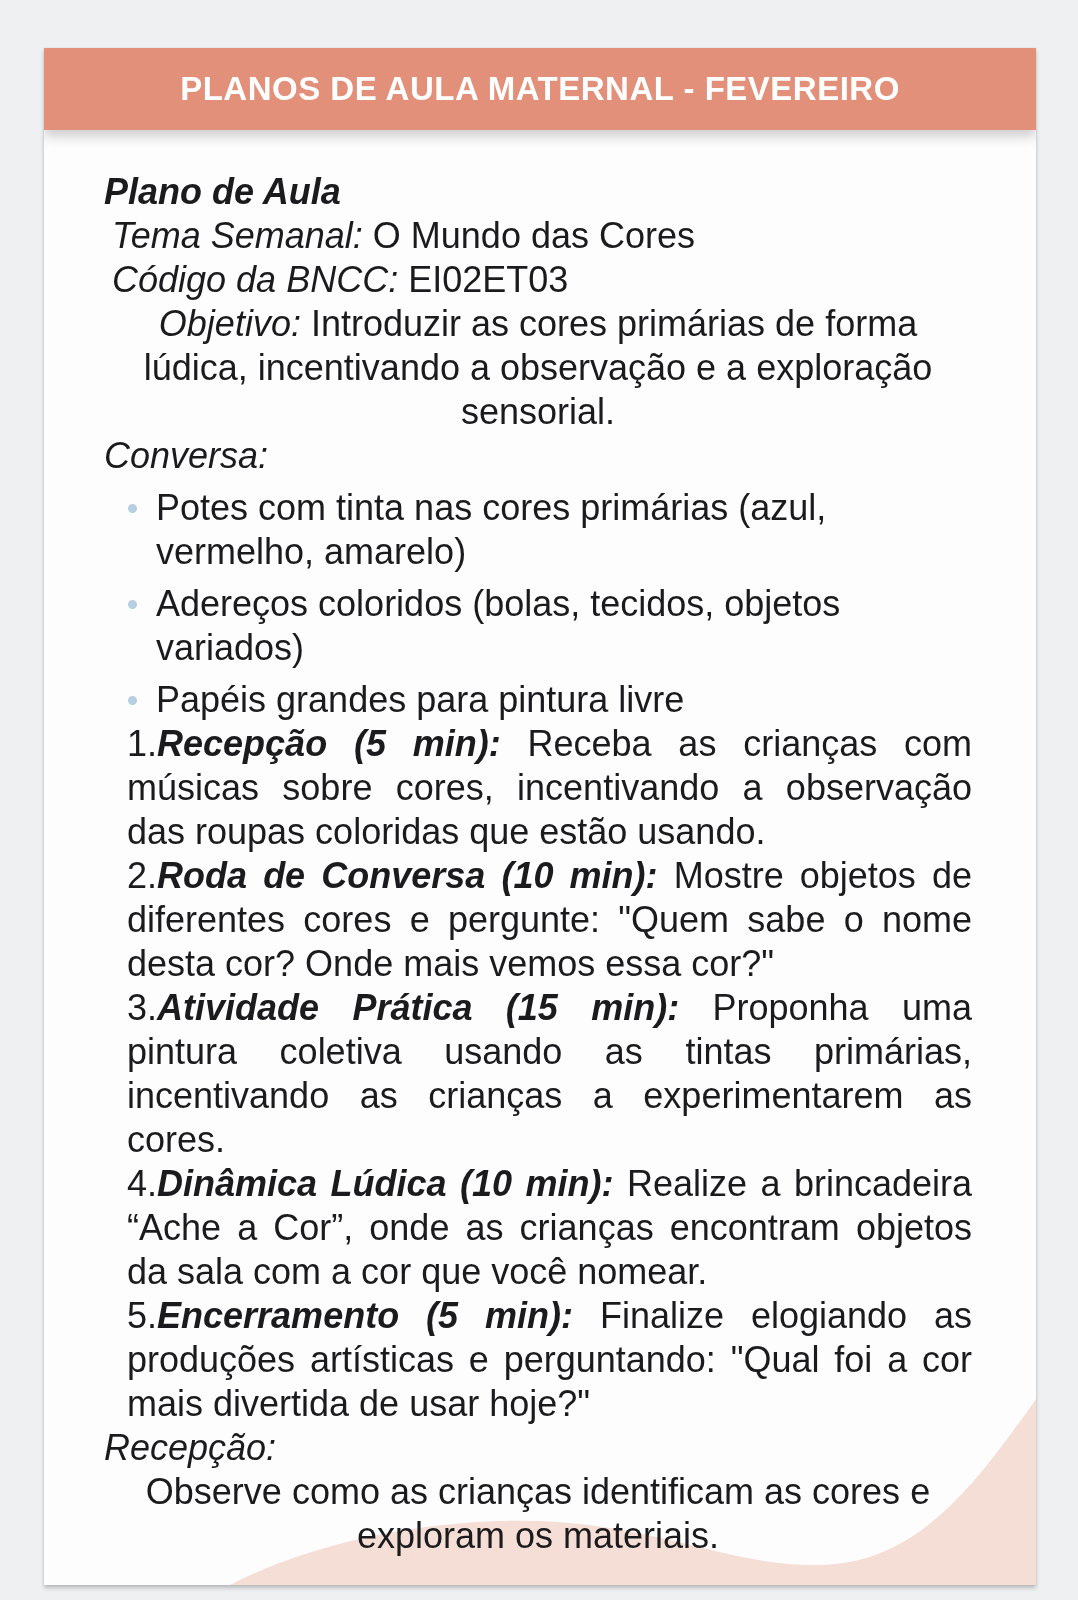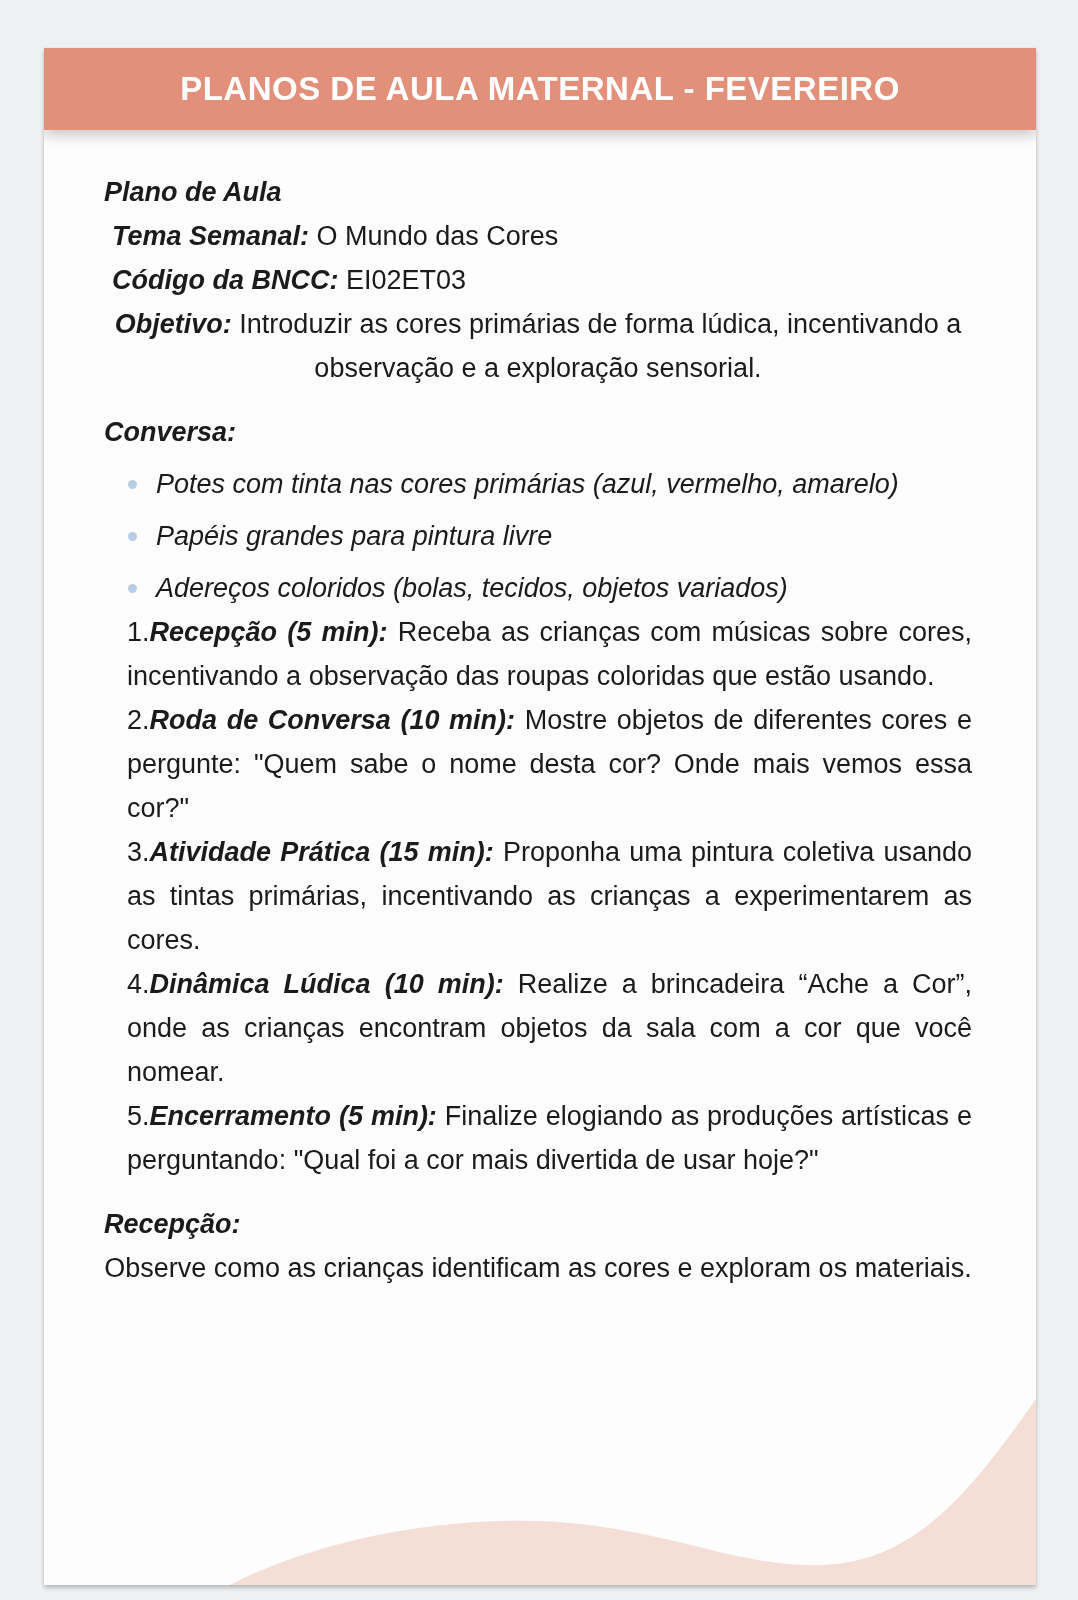--- a/index.html
+++ b/index.html
@@ -38,40 +38,40 @@
     color:var(--header-text);
     font-size:33px;
     font-weight:700;
     letter-spacing:0.5px;
     white-space:nowrap;
     text-align:center;
   }
   .body-text{
     position:relative; z-index:2;
     padding:40px 64px 0 60px;
-    font-size:27px;
+    font-size:36px;
     line-height:44px;
   }
-  .lbl{font-weight:700;font-style:italic;margin-top:20px;}
+  .lbl{font-weight:400;font-style:italic;}
   .plan-heading{font-weight:700;font-style:italic;}
   .field-row{padding-left:8px;}
   .para{text-align:center;}
   .bullets{margin:0;}
   .bullet-item{
     display:flex;
     margin-top:8px;
     padding-left:24px;
   }
   .bullet-dot{
     flex:0 0 auto;
     width:9px;height:9px;border-radius:50%;
     background:var(--bullet);
     margin:18px 19px 0 0;
   }
-  .bullet-text{flex:1 1 auto;font-style:italic;}
+  .bullet-text{flex:1 1 auto;}
   .step{
     margin-left:23px;
     text-align:justify;
   }
   .step .num{font-weight:400;}
   .step .lead{font-weight:700;font-style:italic;}
   .wave{
     position:absolute;
     left:0; bottom:0;
     width:992px; height:210px;
@@ -100,25 +100,25 @@
 
     <div class="lbl">Conversa:</div>
 
     <div class="bullets">
       <div class="bullet-item">
         <span class="bullet-dot"></span>
         <span class="bullet-text">Potes com tinta nas cores primárias (azul, vermelho, amarelo)</span>
       </div>
       <div class="bullet-item">
         <span class="bullet-dot"></span>
-        <span class="bullet-text">Papéis grandes para pintura livre</span>
+        <span class="bullet-text">Adereços coloridos (bolas, tecidos, objetos variados)</span>
       </div>
       <div class="bullet-item">
         <span class="bullet-dot"></span>
-        <span class="bullet-text">Adereços coloridos (bolas, tecidos, objetos variados)</span>
+        <span class="bullet-text">Papéis grandes para pintura livre</span>
       </div>
     </div>
 
 
     <div>
       <p class="step"><span class="num">1.</span><span class="lead">Recepção (5 min):</span> <span>Receba as crianças com músicas sobre cores, incentivando a observação das roupas coloridas que estão usando.</span></p>
       <p class="step"><span class="num">2.</span><span class="lead">Roda de Conversa (10 min):</span> <span>Mostre objetos de diferentes cores e pergunte: "Quem sabe o nome desta cor? Onde mais vemos essa cor?"</span></p>
       <p class="step"><span class="num">3.</span><span class="lead">Atividade Prática (15 min):</span> <span>Proponha uma pintura coletiva usando as tintas primárias, incentivando as crianças a experimentarem as cores.</span></p>
       <p class="step"><span class="num">4.</span><span class="lead">Dinâmica Lúdica (10 min):</span> <span>Realize a brincadeira “Ache a Cor”, onde as crianças encontram objetos da sala com a cor que você nomear.</span></p>
       <p class="step"><span class="num">5.</span><span class="lead">Encerramento (5 min):</span> <span>Finalize elogiando as produções artísticas e perguntando: "Qual foi a cor mais divertida de usar hoje?"</span></p>

